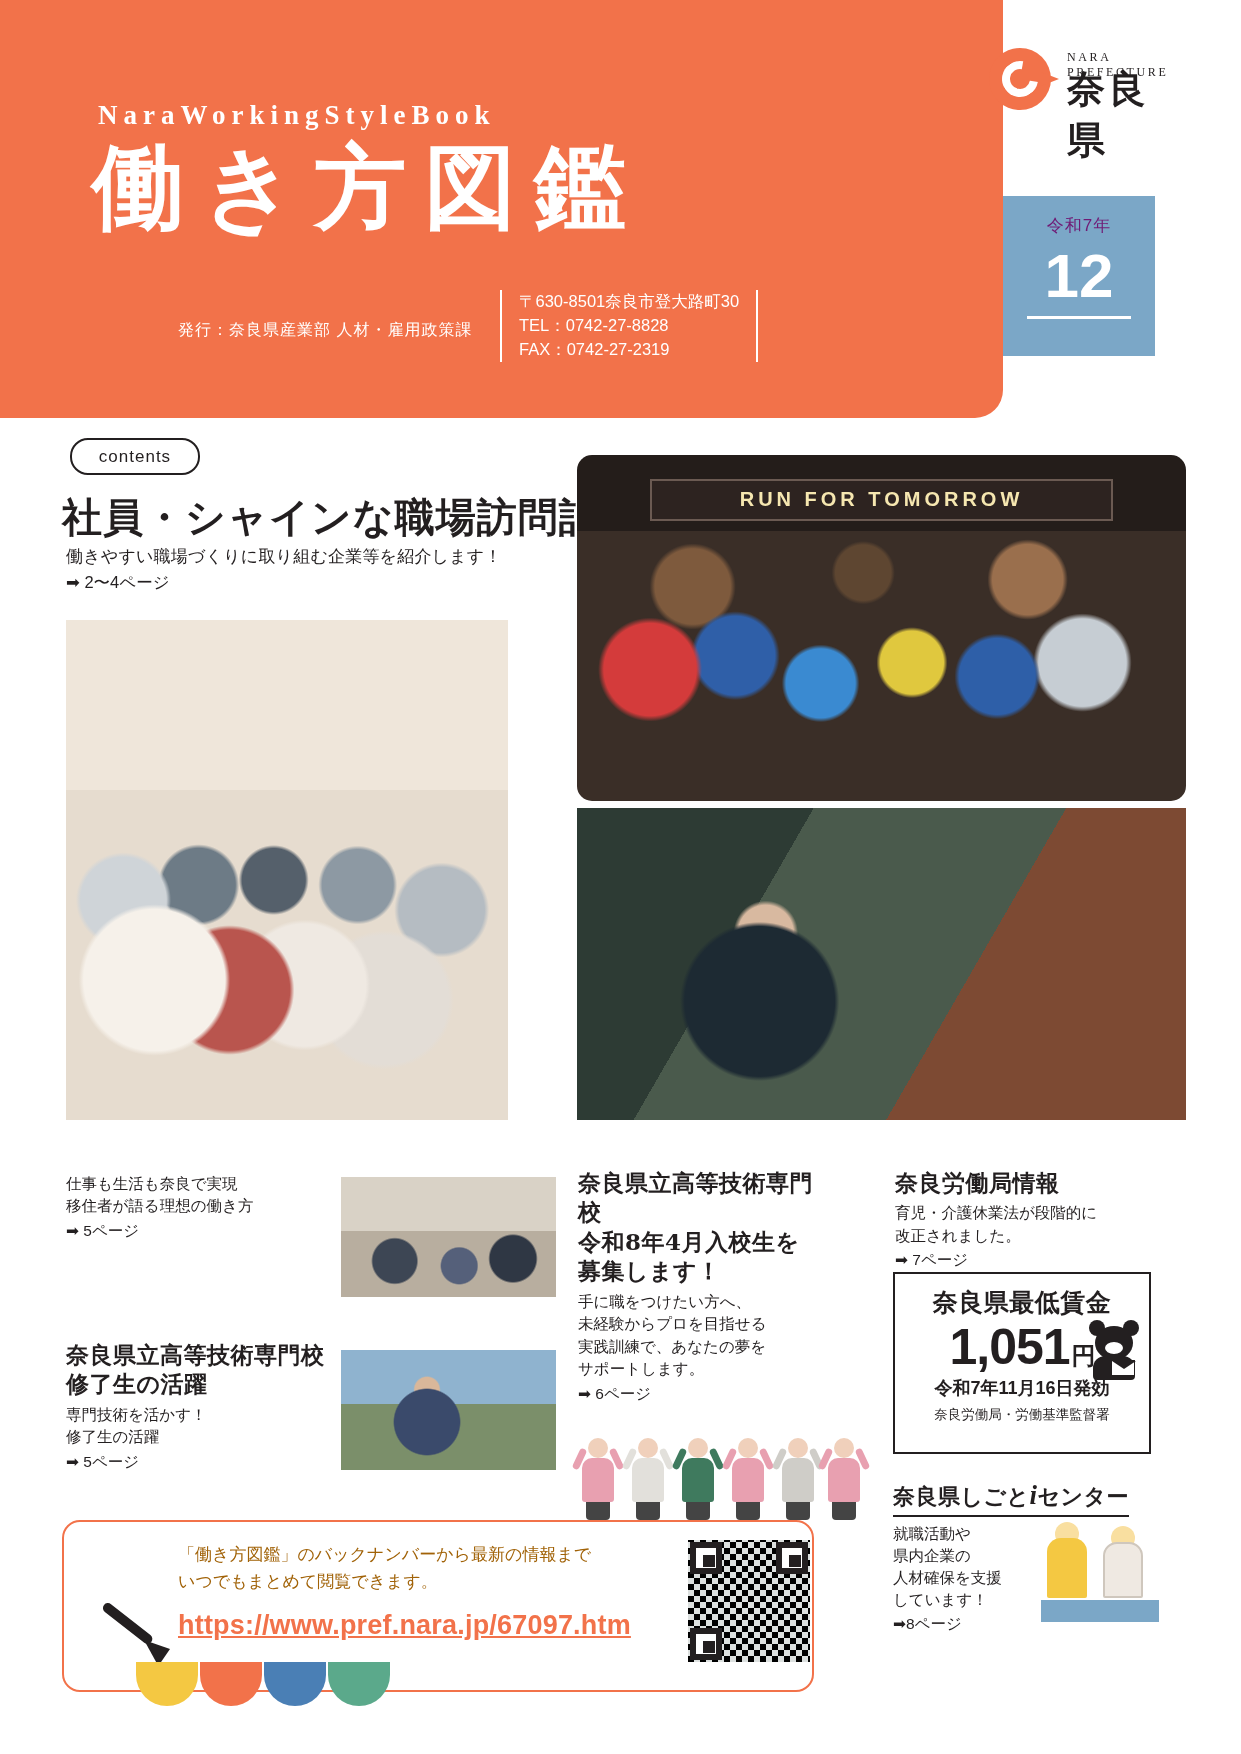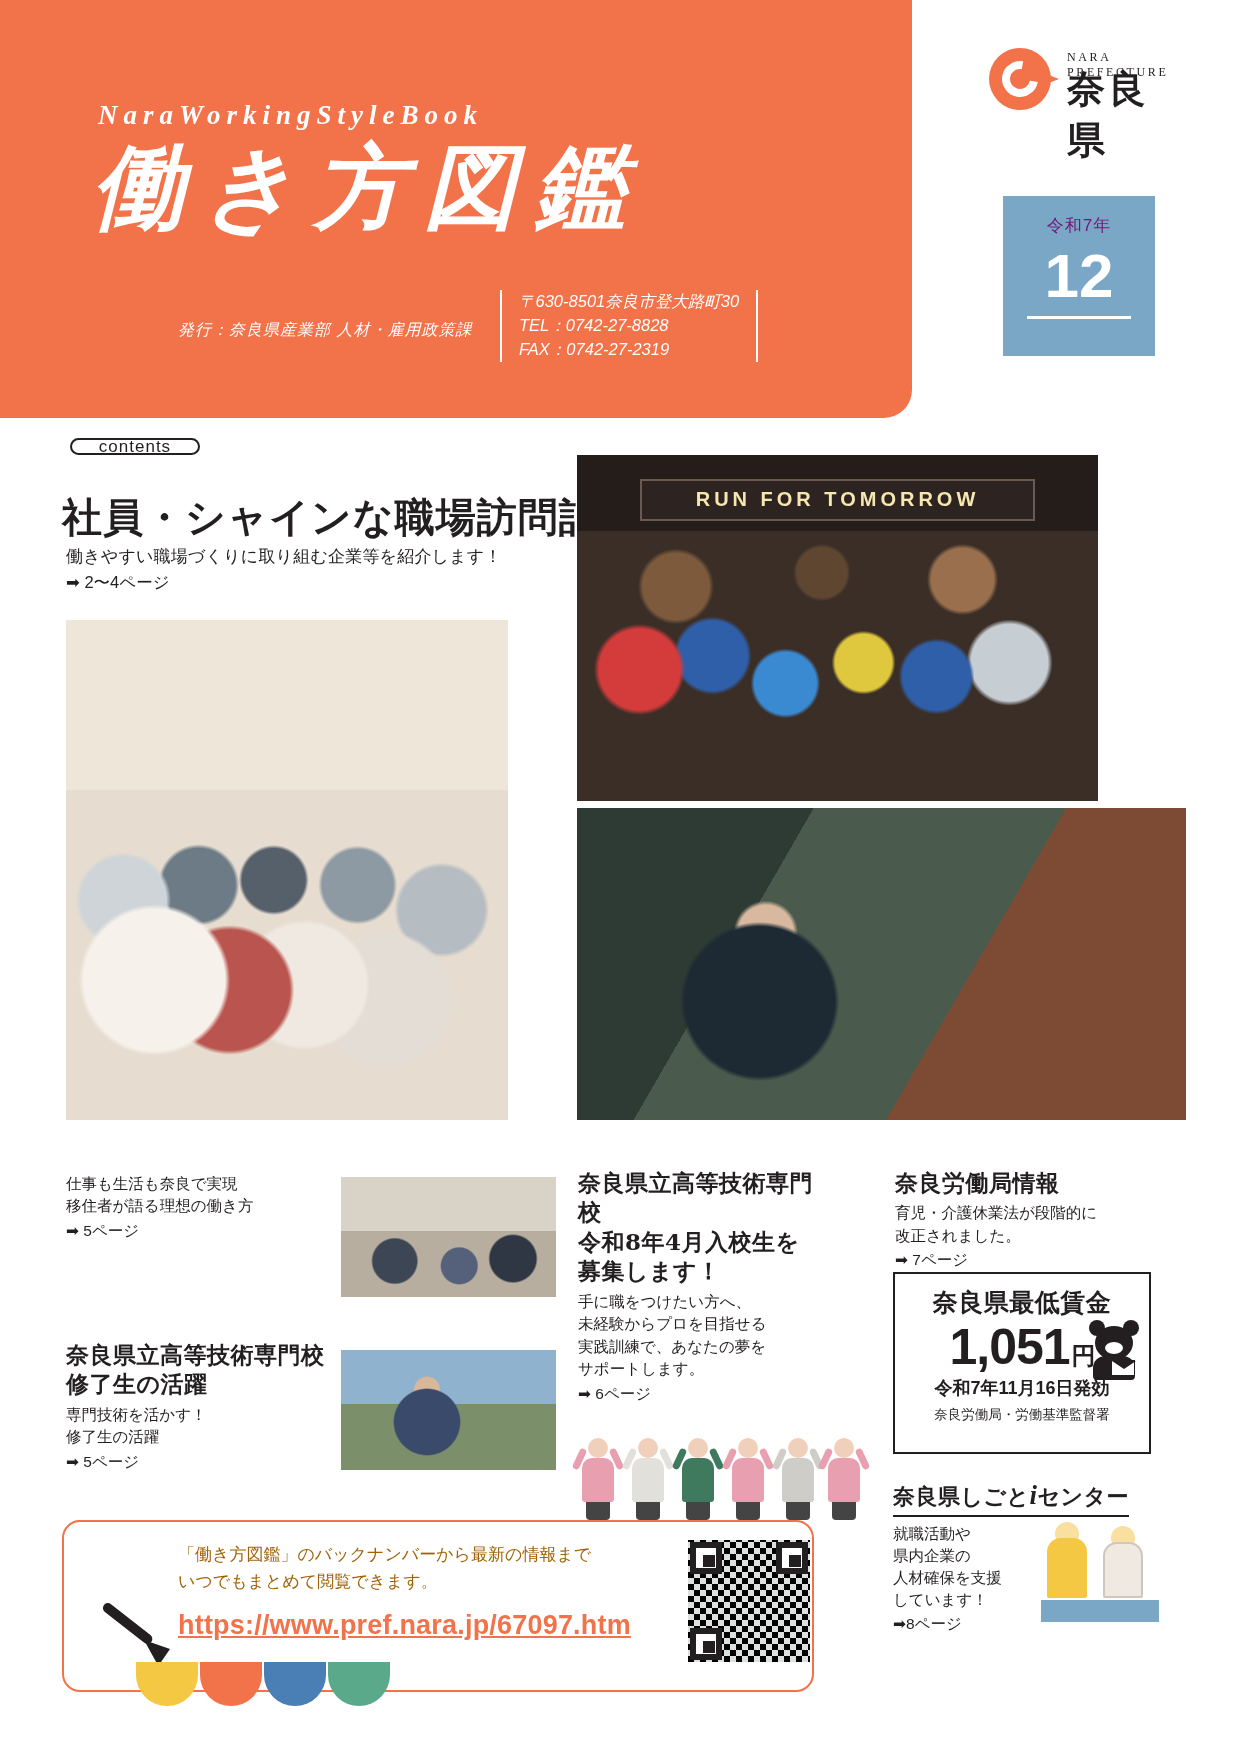--- a/index.html
+++ b/index.html
@@ -7,24 +7,23 @@
     width: 1241px; height: 1754px;
     font-family: "Liberation Sans", "DejaVu Sans", sans-serif;
     background: #ffffff;
     color: #231f20;
     overflow: hidden;
   }
   .page { position: relative; width: 1241px; height: 1754px; background:#fff; }
 
   
   .header {
-    position: absolute; left: 0; top: 0; width: 912px; height: 418px;
+    position: absolute; left: 0; top: 0; width: 1003px; height: 418px;
     background: #f2724a;
     border-bottom-right-radius: 28px;
-    font-style: italic;
   }
   .header-latin {
     position: absolute; left: 98px; top: 100px;
     color: #fff; font-size: 27px; letter-spacing: 6px;
     font-family: "Liberation Serif", "DejaVu Serif", serif;
     font-weight: 700;
   }
   .header-title {
     position: absolute; left: 92px; top: 135px;
     color: #fff; font-size: 92px; letter-spacing: 18px;
@@ -76,21 +75,21 @@
   }
   .issue-year { color:#701a75; font-size:17px; letter-spacing:1px; }
   .issue-num {
     color:#fff; font-size:62px; font-weight:700; line-height:1.05; margin-top:6px;
     font-family:"Liberation Sans", sans-serif;
   }
   .issue-rule { width:104px; height:3px; background:#fff; margin-top:8px; }
 
   
   .contents-tag {
-    position:absolute; left:70px; top:438px; width:130px; height:17px;
+    position:absolute; left:70px; top:438px; width:130px; height:37px;
     border:2.5px solid #231f20; border-radius:18px;
     display:flex; align-items:center; justify-content:center;
     font-size:17px; letter-spacing:1px;
   }
 
   
   .feature-title {
     position:absolute; left:62px; top:490px;
     font-size:40px; font-weight:700; letter-spacing:1px;
     font-family:"DejaVu Serif","Liberation Serif",serif;
@@ -99,21 +98,21 @@
     position:absolute; left:66px; top:545px; font-size:17px; letter-spacing:0.2px;
   }
   .feature-page {
     position:absolute; left:66px; top:572px; font-size:16.5px;
   }
 
   
   .photo { position:absolute; overflow:hidden; background:#d8d8d8; }
 
   .ph-team { left:66px; top:620px; width:442px; height:500px; }
-  .ph-halloween { left:577px; top:455px; width:521px; height:346px; }
+  .ph-halloween { left:577px; top:455px; width:609px; height:346px;border-radius:15px; }
   .ph-factory { left:577px; top:808px; width:609px; height:312px; }
   .ph-seminar { left:341px; top:1177px; width:215px; height:120px; }
   .ph-grad { left:341px; top:1350px; width:215px; height:120px; }
 
   
   .ph-team .bg {
     width:100%; height:100%;
     background:
       radial-gradient(circle at 20% 72%, #f6f1ea 0 14%, transparent 15%),
       radial-gradient(circle at 37% 74%, #b9554e 0 13%, transparent 14%),

